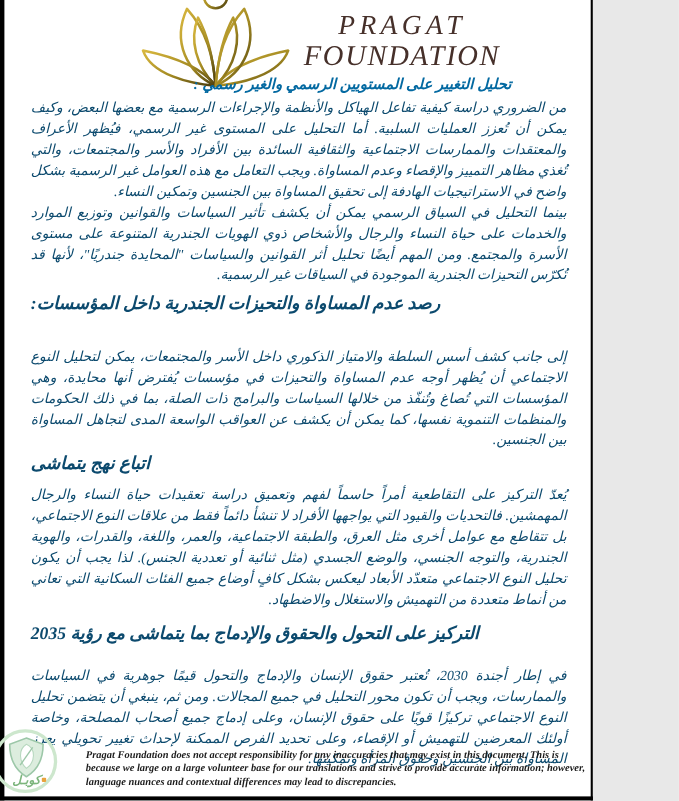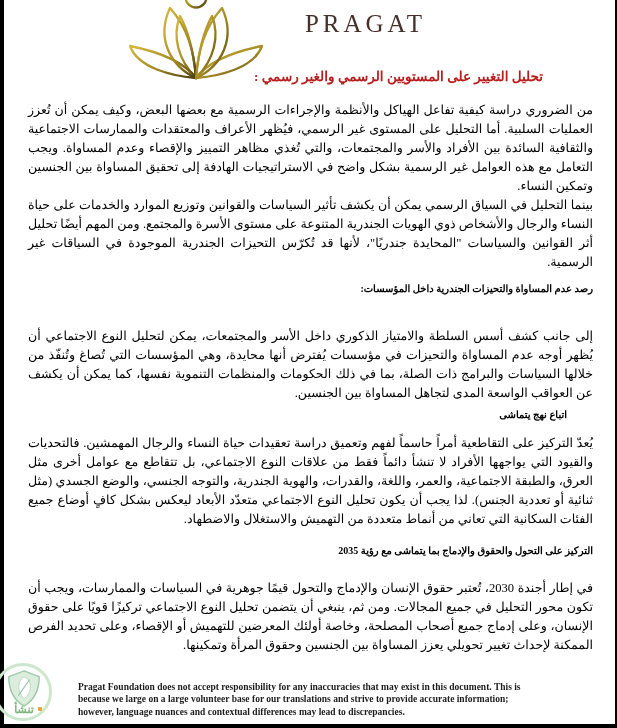--- a/index.html
+++ b/index.html
@@ -1,52 +1,53 @@
 <!DOCTYPE html>
 <html><head>
 <meta charset="utf-8">
 <style>
   html,body{margin:0;padding:0;background:#e8e8e8;}
   .page{
     position:relative;
-    width:617px;height:728px;
+    width:539px;height:728px;
     background:#ffffff;
     overflow:hidden;
     font-family:"Liberation Serif","DejaVu Serif",serif;
+    font-style:italic;
   }
   .edge{position:absolute;background:#000;}
   .edge-left{left:0;top:0;width:4px;height:728px;}
   .edge-right{right:0;top:0;width:2px;height:728px;}
   .edge-bottom{left:0;bottom:0;width:617px;height:4px;}
 
   .lotus-wrap{position:absolute;left:126px;top:0;width:140px;height:84px;}
   .brand{
     position:absolute;left:248px;top:10px;width:235px;
     text-align:center;color:#46302a;
     font-family:"Liberation Serif","DejaVu Serif",serif;
   }
   .brand-l1{font-size:25px;letter-spacing:4px;line-height:27px;}
   .brand-l2{font-size:26px;letter-spacing:1.5px;line-height:28px;}
 
   .doc-title{
     position:absolute;top:68px;right:74px;left:60px;
     direction:rtl;text-align:right;
-    font-weight:bold;font-size:13.5px;color:#b91c1c;
+    font-weight:bold;font-size:13.5px;color:#0369a1;
   }
 
   .body-text{
-    position:absolute;top:101px;left:28px;right:24px;
+    position:absolute;top:89px;left:28px;right:24px;
     direction:rtl;unicode-bidi:embed;
-    font-size:12.6px;line-height:19px;color:#000000;
+    font-size:12.6px;line-height:19px;color:#0c4a6e;
     text-align:justify;
   }
   .body-text p{margin:0;}
   .body-text .sec-heading{
-    margin:0;font-size:10px;font-weight:bold;line-height:19px;
-    text-align:right;
+    margin:0;font-size:16px;font-weight:bold;line-height:19px;
+    text-align:left;
   }
   .h2-heading{margin-top:7px !important;}
   .p2-para{margin-top:29px !important;}
   .h3-heading{margin-top:2px !important;padding-left:0;padding-right:26px;}
   .p3-para{margin-top:10px !important;}
   .h4-heading{margin-top:12px !important;}
   .p4-para{margin-top:19px !important;}
 
   .stamp{position:absolute;left:-6px;top:663px;width:70px;height:66px;}
   .stamp-circle{
@@ -97,20 +98,21 @@
         <path d="M70,78 C44,66 30,38 44,8 C62,28 68,52 70,78 Z"></path>
         <path d="M70,78 C96,66 110,38 96,8 C78,28 72,52 70,78 Z"></path>
         <path d="M70,78 C52,60 46,36 54,16 C64,34 68,56 70,78 Z"></path>
         <path d="M70,78 C88,60 94,36 86,16 C76,34 72,56 70,78 Z"></path>
       </g>
     </svg>
   </div>
 
   <div class="brand">
     <div class="brand-l1">PRAGAT</div>
+    <div class="brand-l2">FOUNDATION</div>
   </div>
 
   <div class="doc-title" dir="rtl" lang="ar">تحليل التغيير على المستويين الرسمي والغير رسمي :</div>
 
   <div class="body-text" lang="ar">
     <p>من الضروري دراسة كيفية تفاعل الهياكل والأنظمة والإجراءات الرسمية مع بعضها البعض، وكيف يمكن أن تُعزز العمليات السلبية. أما التحليل على المستوى غير الرسمي، فيُظهر الأعراف والمعتقدات والممارسات الاجتماعية والثقافية السائدة بين الأفراد والأسر والمجتمعات، والتي تُغذي مظاهر التمييز والإقصاء وعدم المساواة. ويجب التعامل مع هذه العوامل غير الرسمية بشكل واضح في الاستراتيجيات الهادفة إلى تحقيق المساواة بين الجنسين وتمكين النساء.</p>
     <p>بينما التحليل في السياق الرسمي يمكن أن يكشف تأثير السياسات والقوانين وتوزيع الموارد والخدمات على حياة النساء والرجال والأشخاص ذوي الهويات الجندرية المتنوعة على مستوى الأسرة والمجتمع. ومن المهم أيضًا تحليل أثر القوانين والسياسات "المحايدة جندريًا"، لأنها قد تُكرّس التحيزات الجندرية الموجودة في السياقات غير الرسمية.</p>
     <p class="sec-heading h2-heading">رصد عدم المساواة والتحيزات الجندرية داخل المؤسسات:</p>
     <p class="p2-para">إلى جانب كشف أسس السلطة والامتياز الذكوري داخل الأسر والمجتمعات، يمكن لتحليل النوع الاجتماعي أن يُظهر أوجه عدم المساواة والتحيزات في مؤسسات يُفترض أنها محايدة، وهي المؤسسات التي تُصاغ وتُنفّذ من خلالها السياسات والبرامج ذات الصلة، بما في ذلك الحكومات والمنظمات التنموية نفسها، كما يمكن أن يكشف عن العواقب الواسعة المدى لتجاهل المساواة بين الجنسين.</p>
     <p class="sec-heading h3-heading">اتباع نهج يتماشى</p>
@@ -121,19 +123,19 @@
 
   <div class="stamp">
     <div class="stamp-circle"></div>
     <div class="stamp-shield">
       <svg width="38" height="40" viewBox="0 0 40 42" xmlns="http://www.w3.org/2000/svg">
         <path d="M20,2 L36,8 C36,22 30,33 20,39 C10,33 4,22 4,8 Z" fill="#dcedde" stroke="#9cc7a8" stroke-width="1.5"></path>
         <path d="M20,8 C29,12 29,25 20,31 C13,25 12,13 20,8 Z" fill="#ffffff" stroke="#b7d8bf" stroke-width="1"></path>
         <path d="M14,28 L26,11" stroke="#9cc7a8" stroke-width="1.3" fill="none"></path>
       </svg>
     </div>
-    <div class="stamp-label" dir="rtl" lang="ar">تنشأ</div>
+    <div class="stamp-label" dir="rtl" lang="ar">كوبـل</div>
     <div class="stamp-dot"></div>
   </div>
 
   <div class="footer-disclaimer">Pragat Foundation does not accept responsibility for any inaccuracies that may exist in this document. This is because we large on a large volunteer base for our translations and strive to provide accurate information; however, language nuances and contextual differences may lead to discrepancies.</div>
 
 </div>
 
 </body></html>

